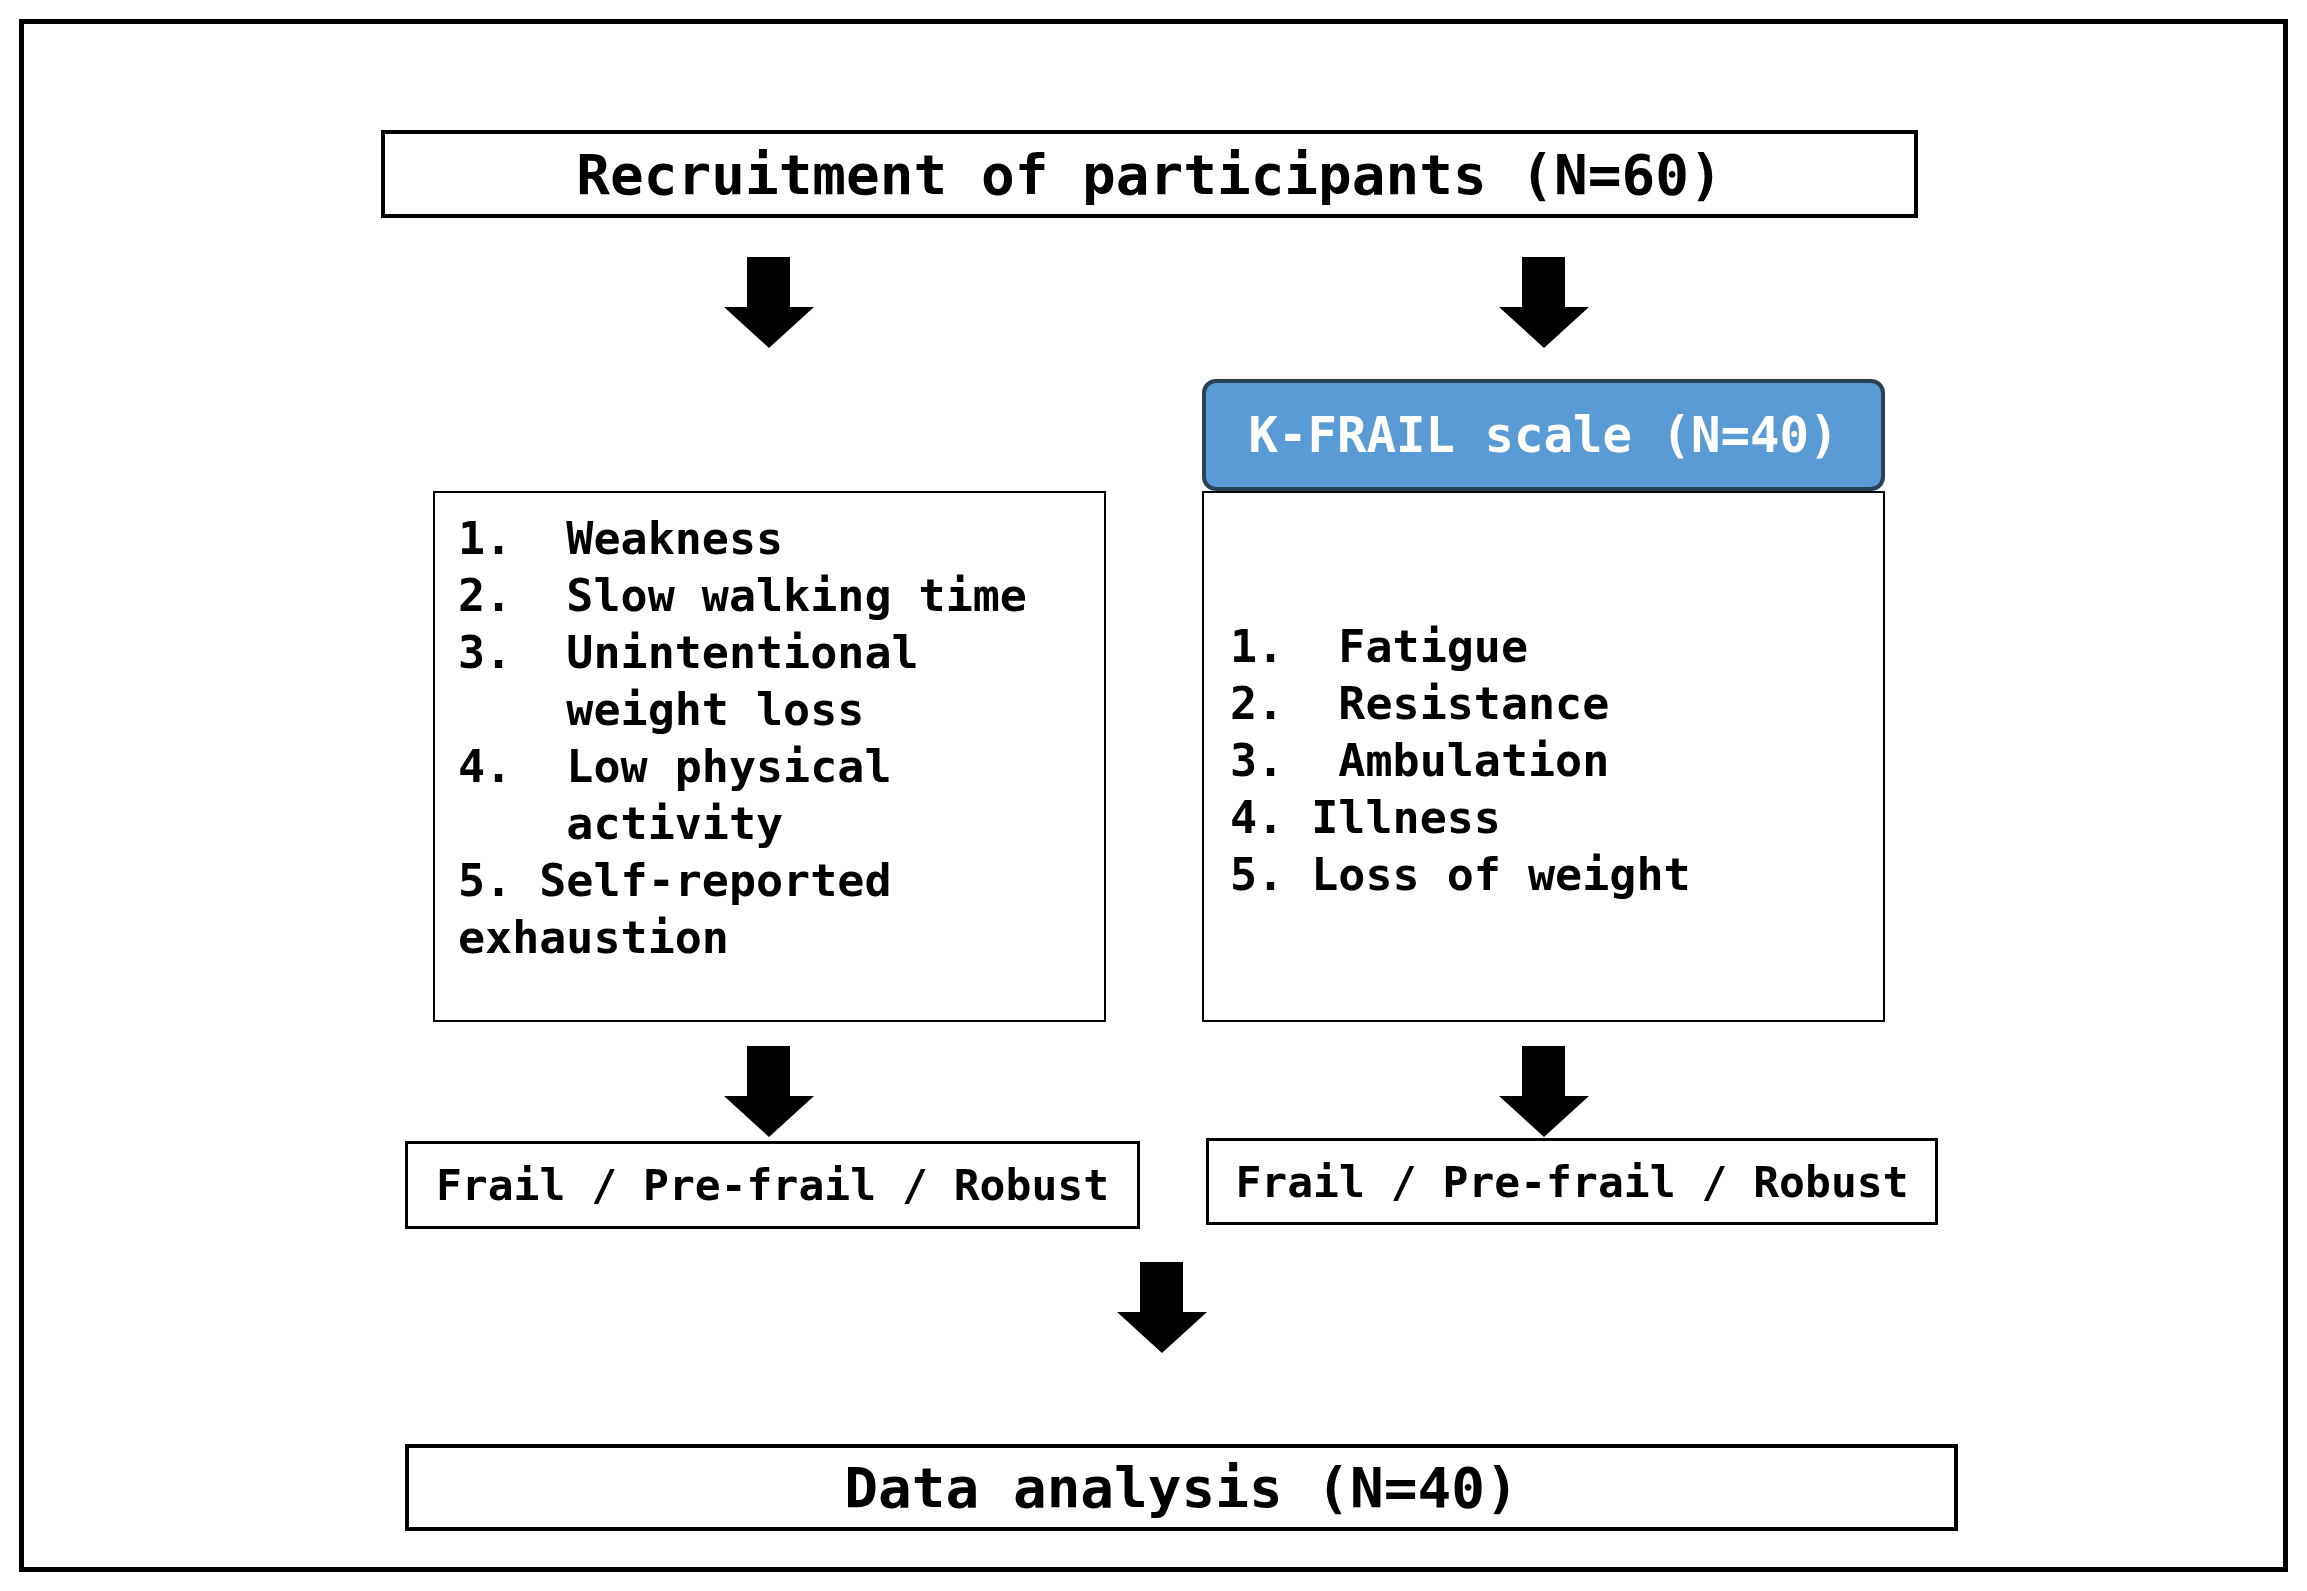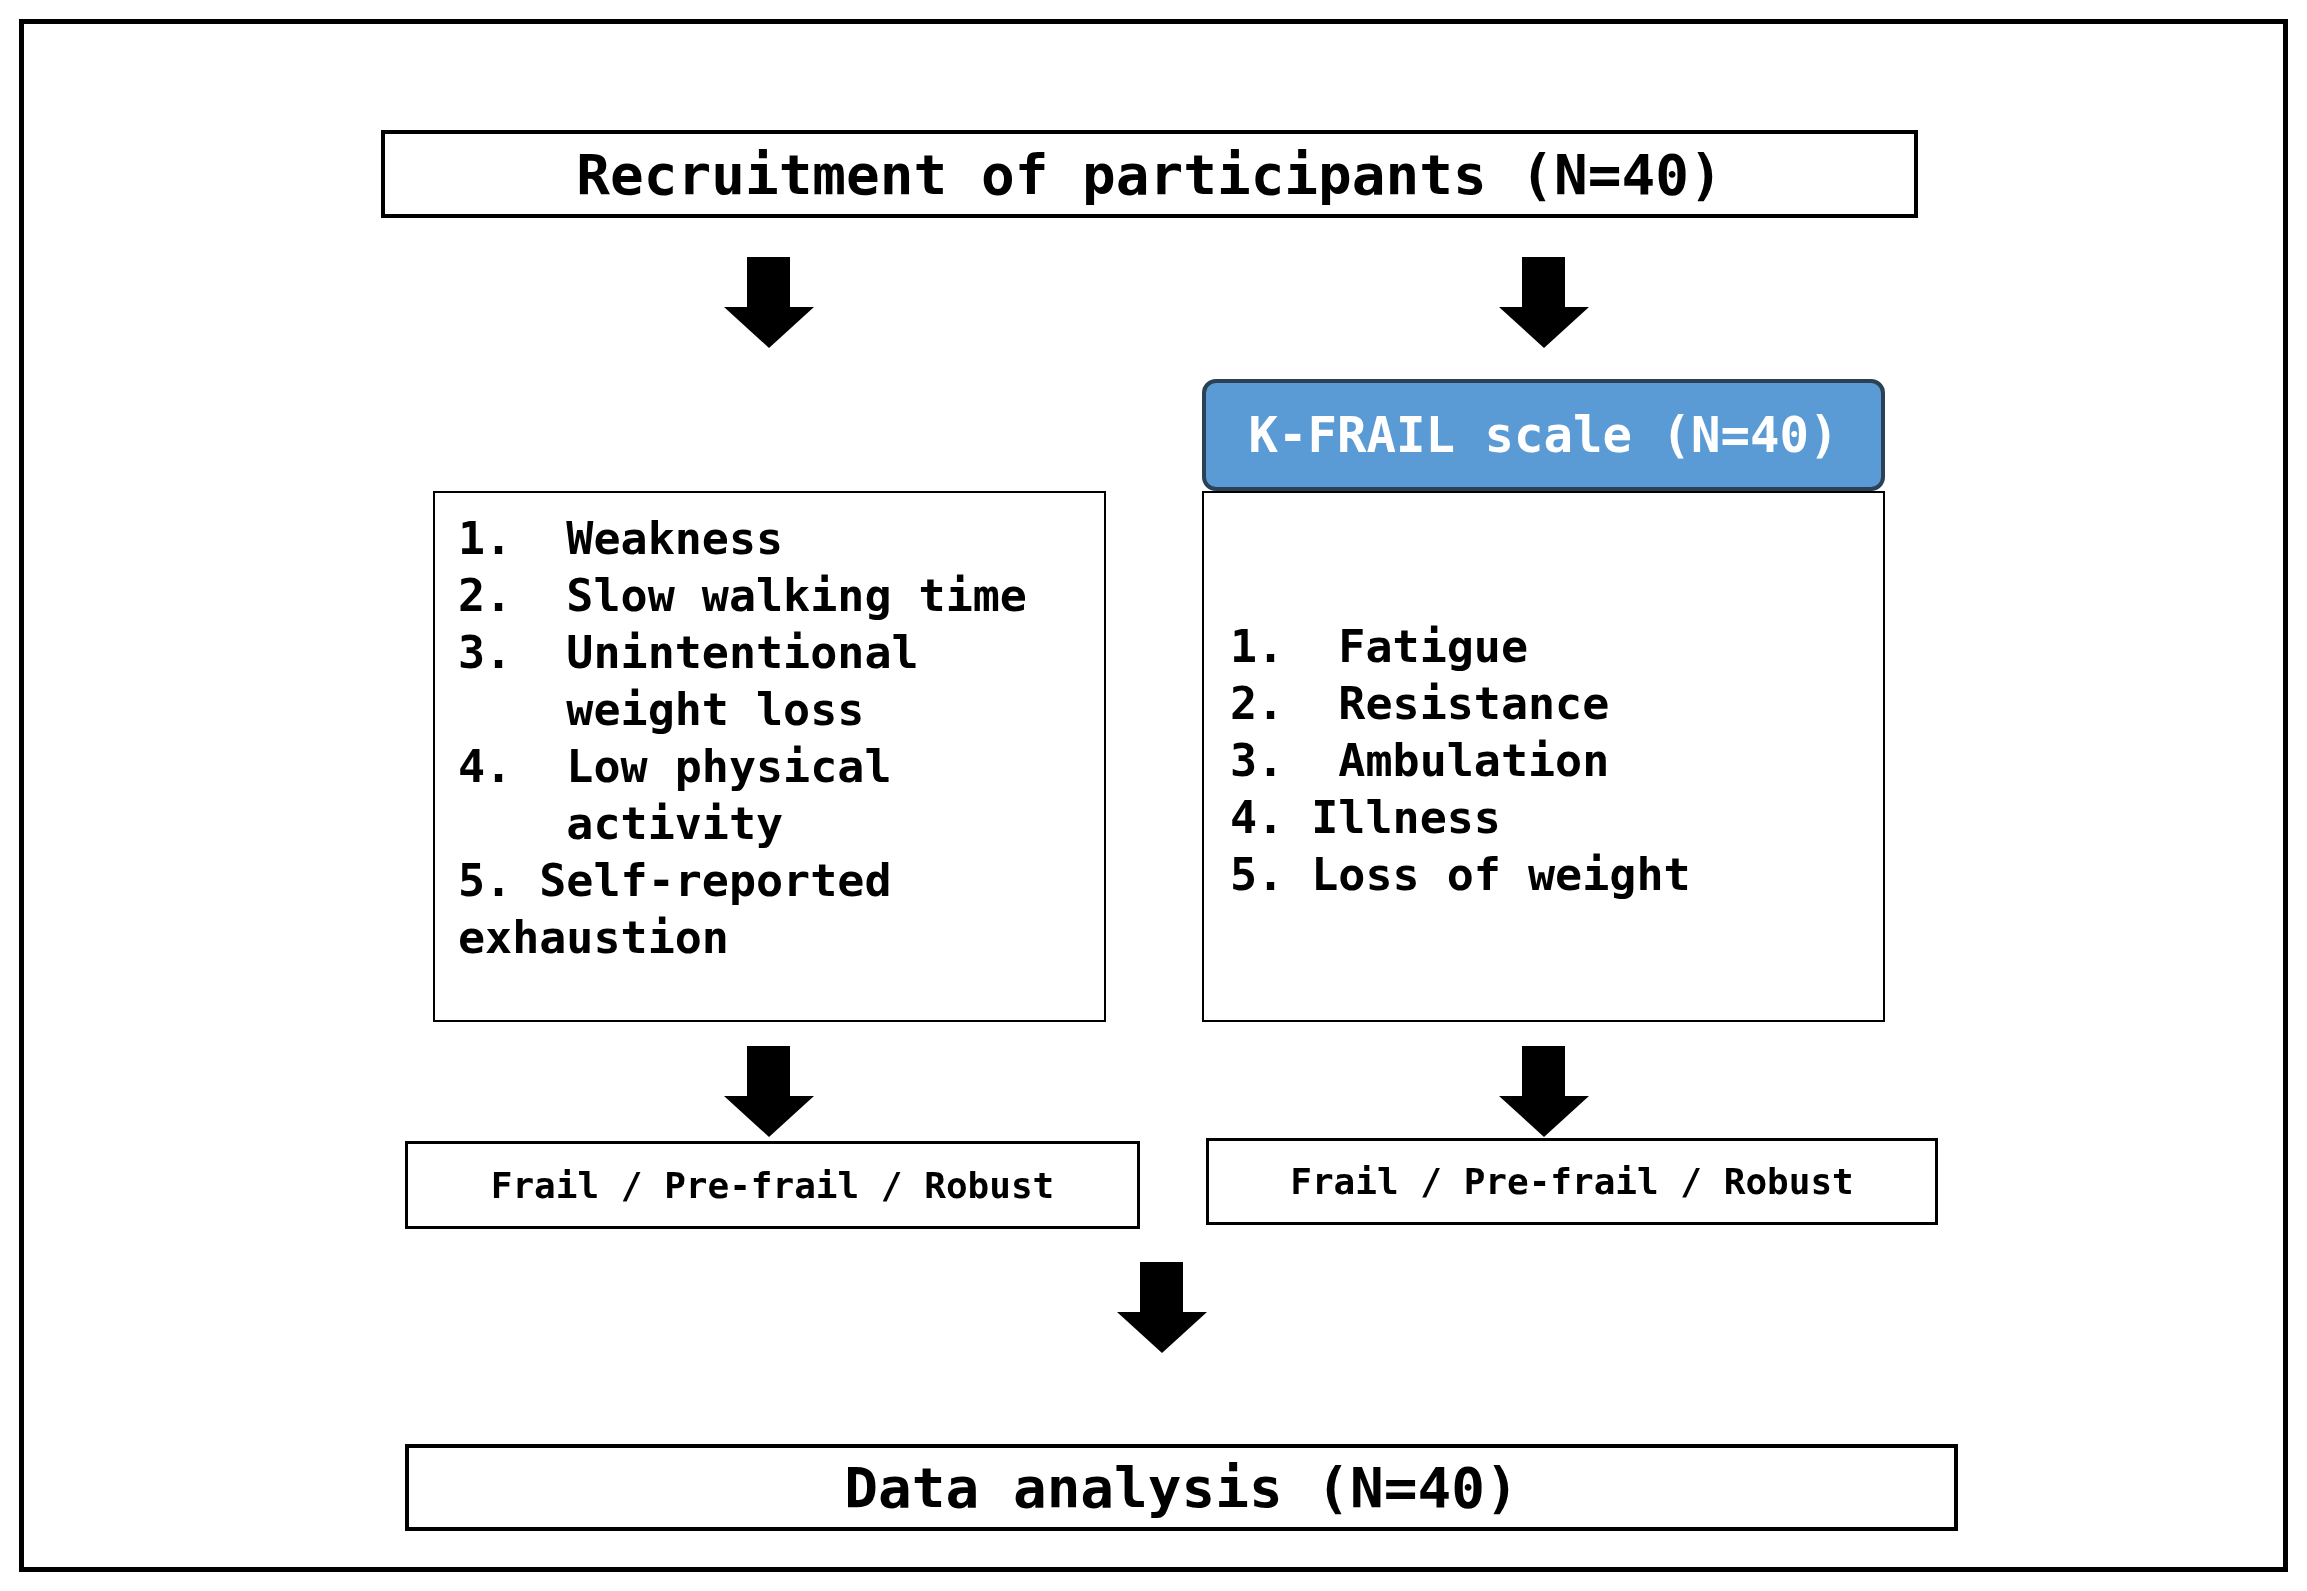--- a/index.html
+++ b/index.html
@@ -36,21 +36,21 @@
     position: absolute;
     background: var(--background);
     border: 4.1px solid var(--box-border);
     display: flex;
     align-items: center;
     justify-content: center;
     text-align: center;
     white-space: pre;
   }
   .title-box { font-size: 56px; }
-  .result-box { font-size: 36px; border-width: 3.4px; }
+  .result-box { font-size: 43px; border-width: 3.4px; }
 
   .branch-header {
     position: absolute;
     background: var(--header-fill);
     border: 4.1px solid var(--header-border);
     color: var(--header-text);
     display: flex;
     flex-direction: column;
     align-items: center;
     justify-content: center;
@@ -105,21 +105,21 @@
   #bottom-box   { left: 405px;  top: 1444px; width: 1553px; height: 87px; }
 </style>
 </head>
 <body>
 
 <div class="canvas">
 
   <div class="outer-frame"></div>
 
   <div id="top-box" class="plain-box title-box">
-    <span>Recruitment of participants (N=40)</span>
+    <span>Recruitment of participants (N=60)</span>
   </div>
 
   <div id="arrow-left-top" class="arrow">
     <div class="stem"></div>
     <div class="head"></div>
   </div>
   <div id="arrow-right-top" class="arrow">
     <div class="stem"></div>
     <div class="head"></div>
   </div>

